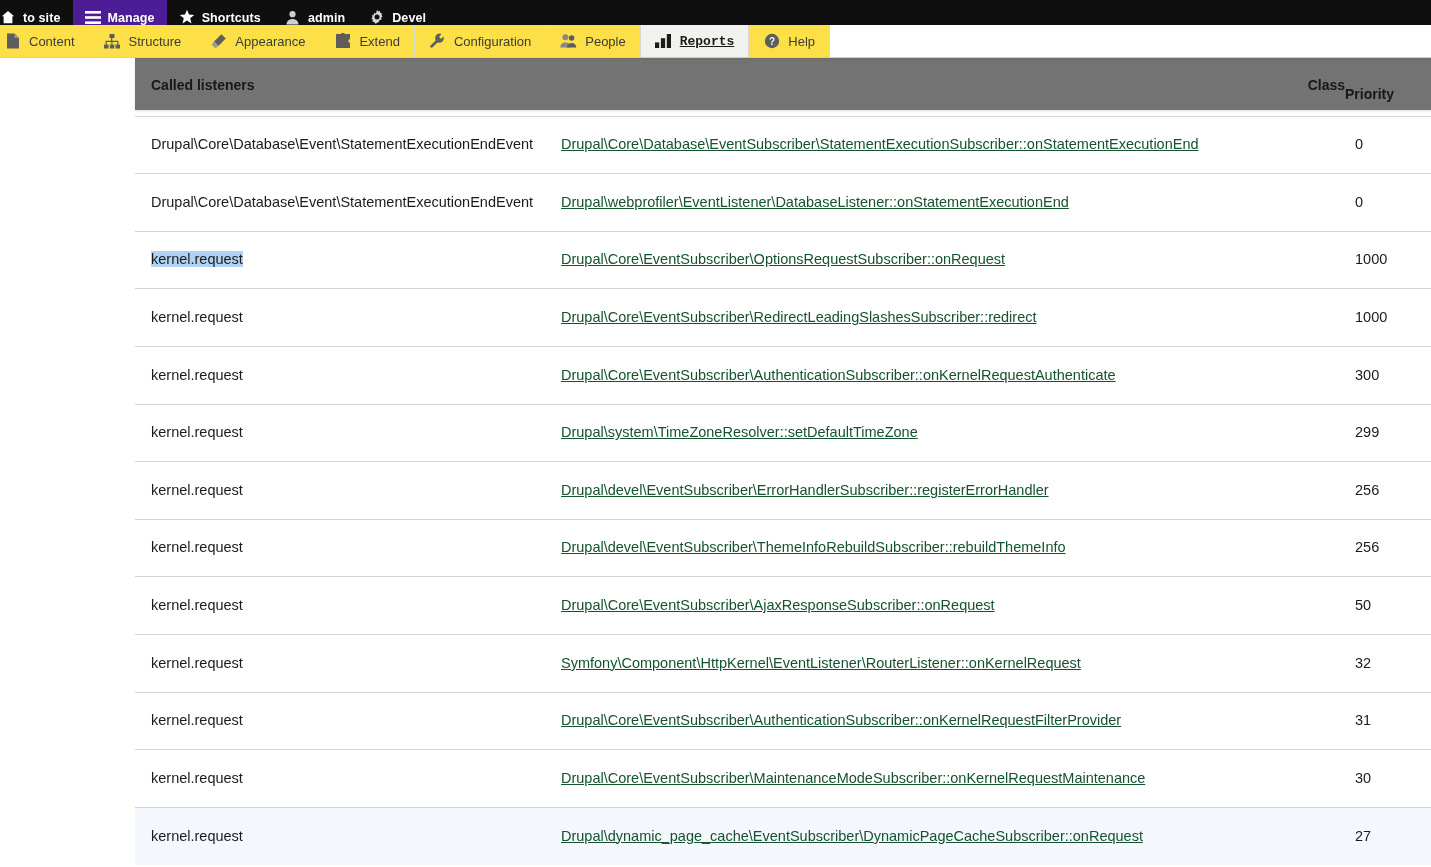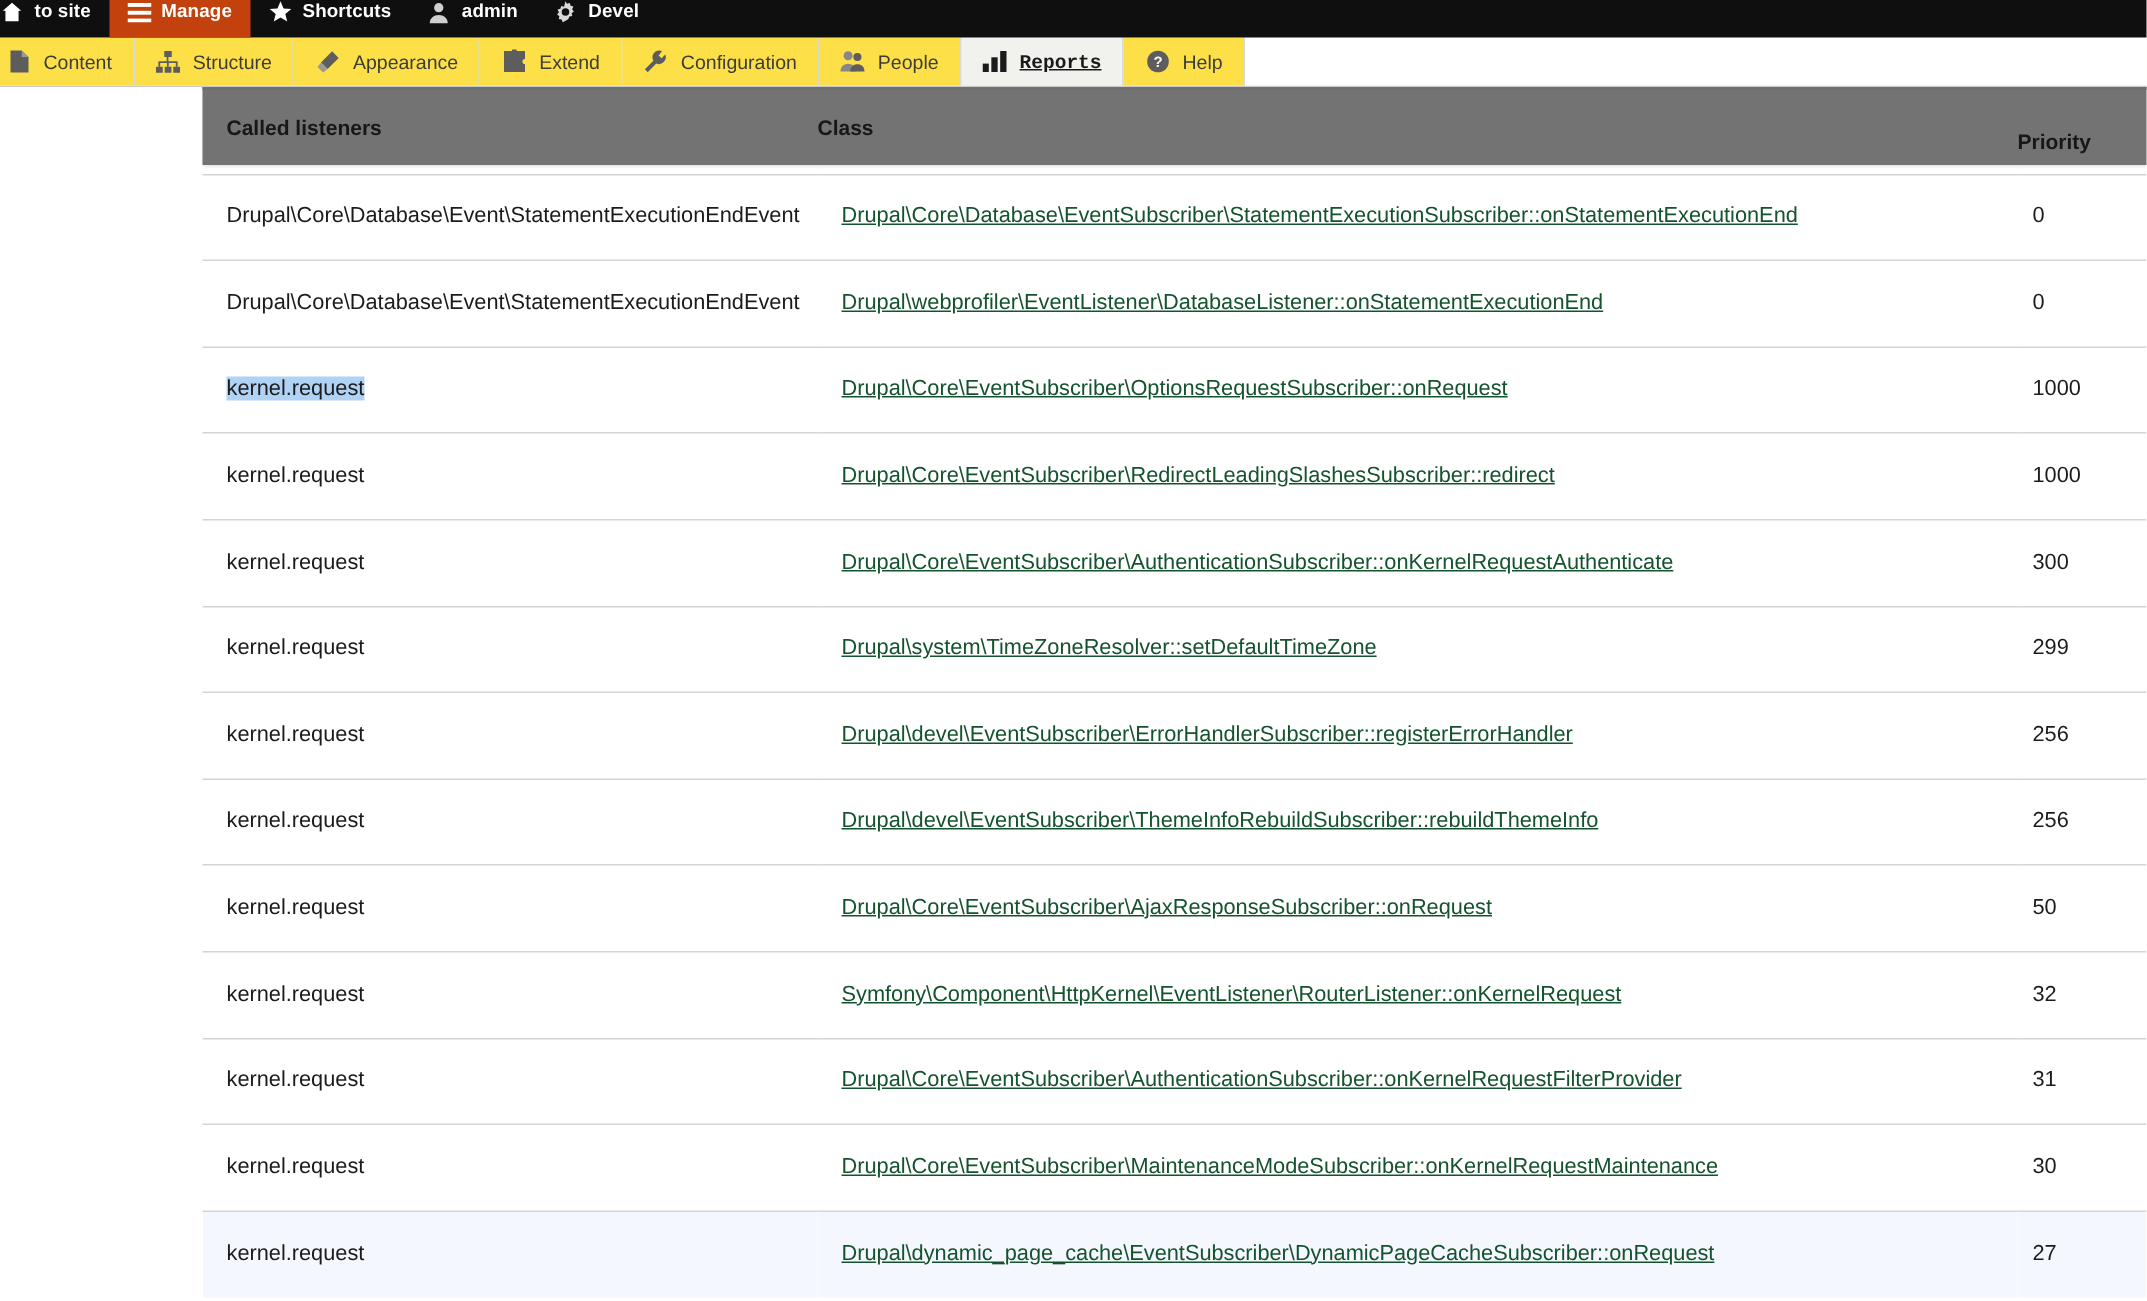--- a/index.html
+++ b/index.html
@@ -14,31 +14,31 @@
   
   .toolbar-bar {
     position: absolute; top: 0; left: 0;
     width: 1431px; height: 25px;
     background: #0f0f0f;
     display: flex; align-items: stretch;
     color: #fff;
     z-index: 40;
   }
   .tb-item {
-    display: flex; align-items: flex-start;
+    display: flex; align-items: flex-end;
     gap: 7px;
     padding: 0 12px;
     font-size: 12.5px;
     font-weight: bold;
     color: #ffffff;
     letter-spacing: .1px;
     white-space: nowrap;
   }
   .tb-item.home { padding-left: 0; }
-  .tb-item.active { background: #c2410c; }
+  .tb-item.active { background: #4c1d95; }
   .tb-ico { display: inline-flex; align-items: center; justify-content: center; width: 16px; height: 16px; flex: none; }
 
   
   .toolbar-menu {
     position: absolute; top: 25px; left: 0;
     width: 1431px; height: 33px;
     background: #f5f5f2;
     border-bottom: 1px solid #ccc;
     display: flex; align-items: stretch;
     z-index: 39;
@@ -122,21 +122,21 @@
     border-top: 2px solid #6f6f6f;
     box-shadow: 0 1px 2px rgba(0,0,0,.13);
     z-index: 20;
     display: flex;
     align-items: center;
     font-size: 14px;
     font-weight: bold;
     color: #17171a;
   }
   .sh-c1 { width: 410px; padding-left: 16px; flex: none; }
-  .sh-c2 { width: 800px; flex: none; }
+  .sh-c2 { width: 800px; flex: none; text-align: right; }
   .sh-c3 { width: 86px; flex: none; text-align: left; padding-right: 20px; margin-top: 17px; }
 </style>
 </head>
 <body>
 
 <div class="toolbar-bar">
 
   <div class="tb-item home">
     <span class="tb-ico">
       <svg width="14" height="14" viewBox="0 0 16 16">

